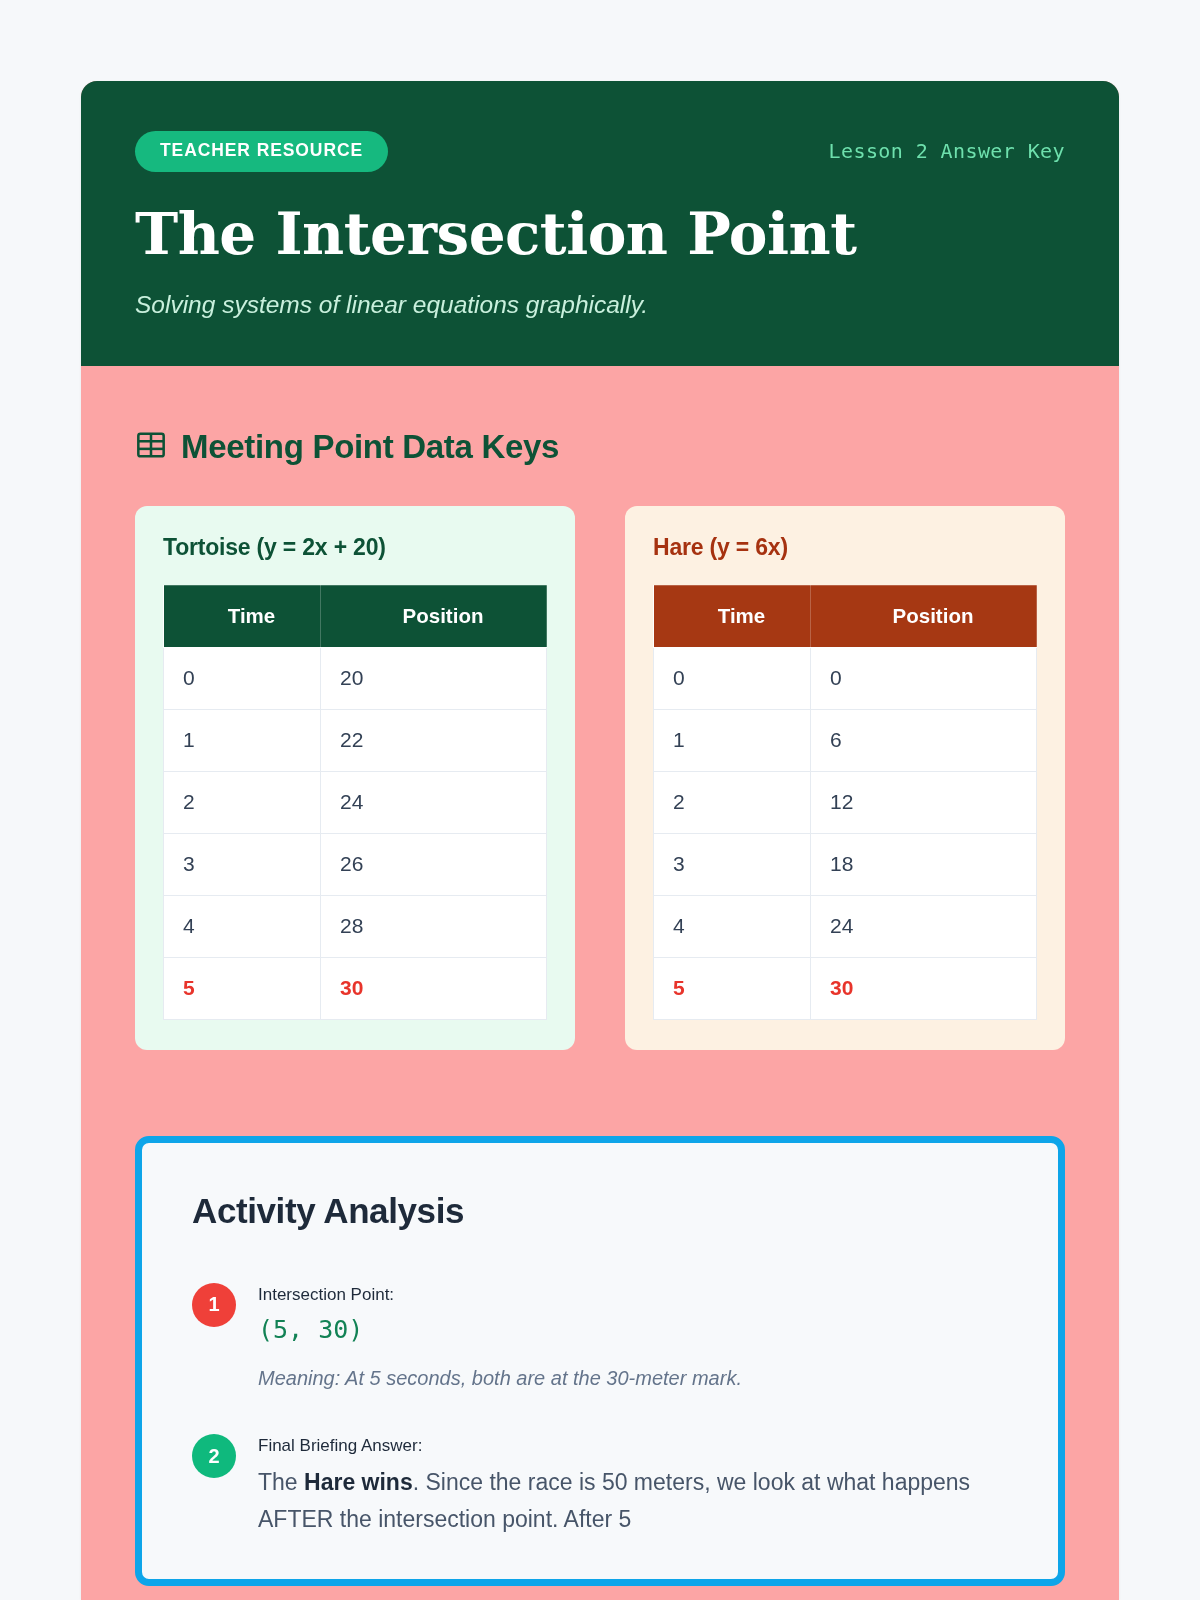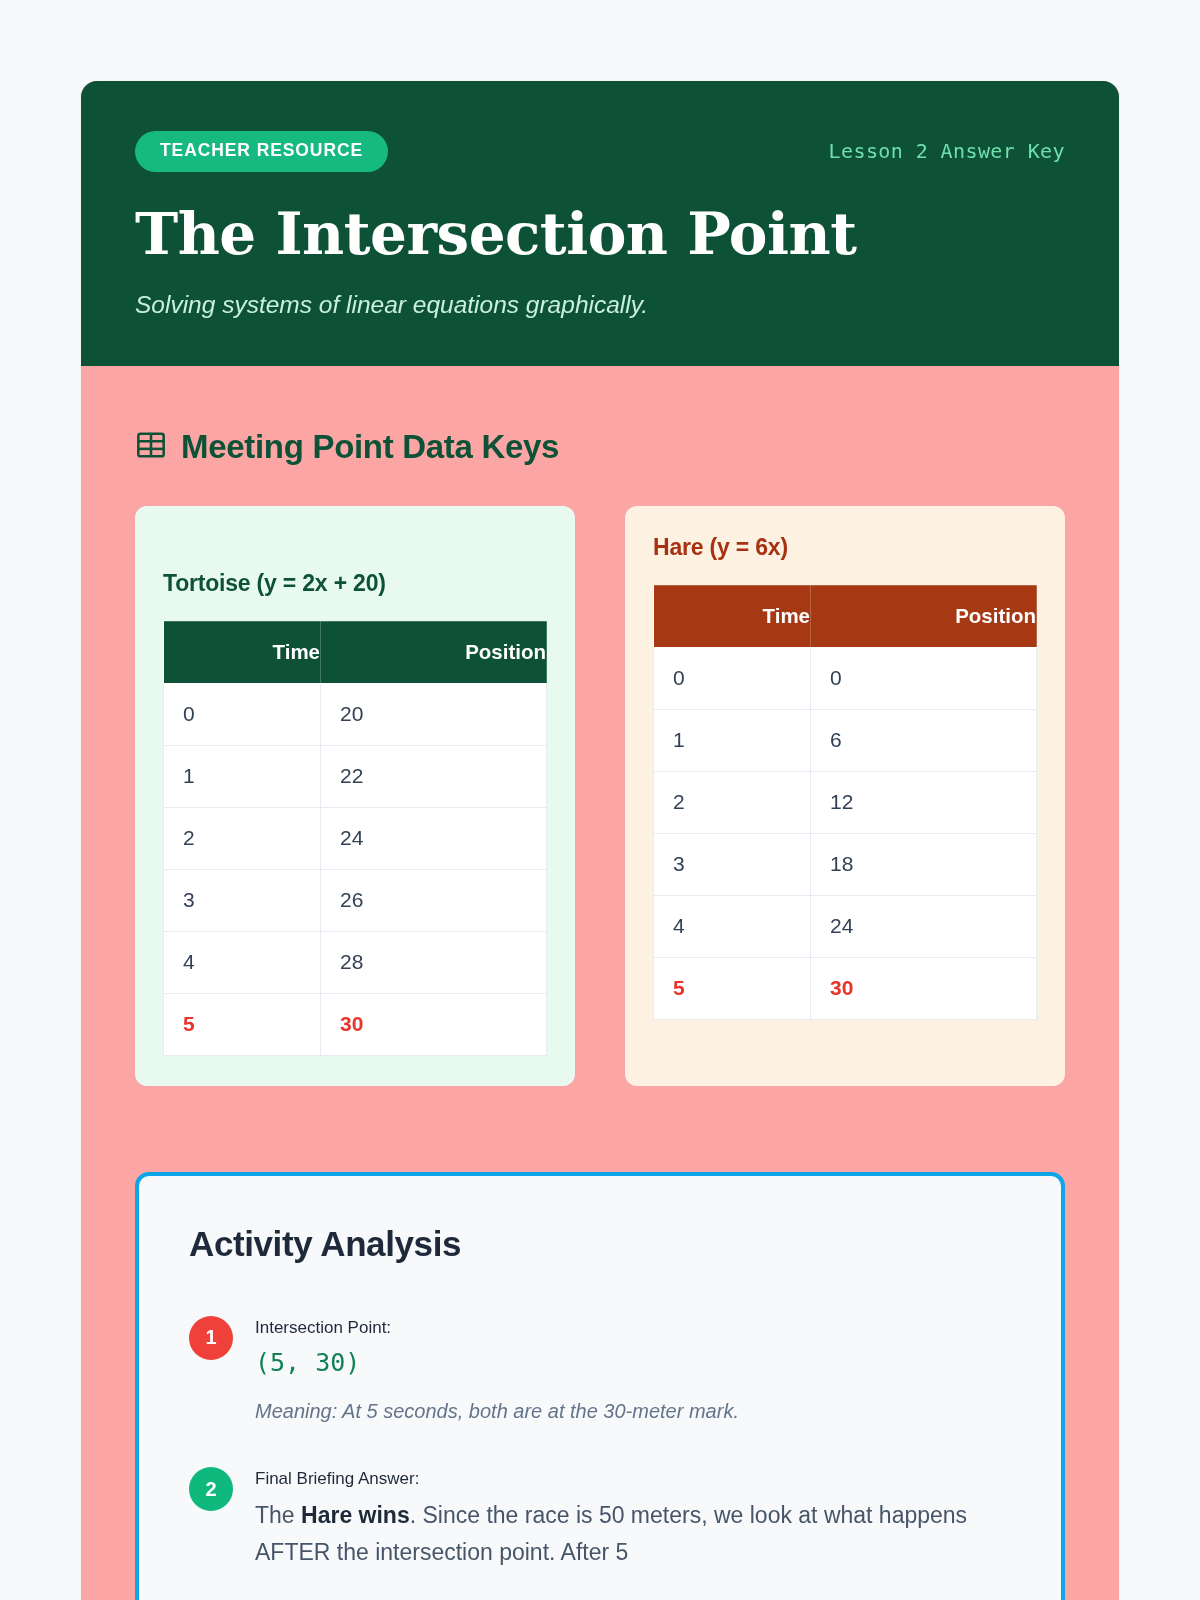--- a/index.html
+++ b/index.html
@@ -118,35 +118,35 @@
   .data-card.tortoise { background: #e8faf0; }
   .data-card.hare     { background: #fdf1e2; }
 
   .card-title {
     font-size: 23px;
     font-weight: bold;
     margin-bottom: 24px;
     letter-spacing: -0.2px;
   }
 
-  .tortoise .card-title { color: #0d5236; margin-top: 36px; }
+  .tortoise .card-title { color: #0d5236; }
   .hare .card-title     { color: #a63210; }
 
   table.data-table {
     width: 100%;
     border-collapse: collapse;
     background: #ffffff;
     table-layout: fixed;
   }
 
   table.data-table th {
     color: #ffffff;
     font-size: 20.5px;
     font-weight: bold;
-    text-align: right;
+    text-align: center;
     padding: 18px 0 19px 19px;
     border: 1px solid rgba(255,255,255,0.22);
   }
 
   .tortoise table.data-table th { background: #0d5236; }
   .hare table.data-table th     { background: #a63813; }
 
   table.data-table td {
     font-size: 21px;
     color: #334155;
@@ -160,21 +160,21 @@
 
   tr.highlight td {
     color: #e8342b;
     font-weight: bold;
   }
 
   
   .analysis-card {
     margin: 86px 0 0 0;
     background: #f7f9fb;
-    border: 4px solid #0ea5e9;
+    border: 7px solid #0ea5e9;
     border-radius: 14px;
     padding: 48px 50px 40px 50px;
   }
 
   .analysis-title {
     font-size: 35px;
     font-weight: bold;
     color: #1e2a3a;
     letter-spacing: -0.4px;
     margin-bottom: 50px;

